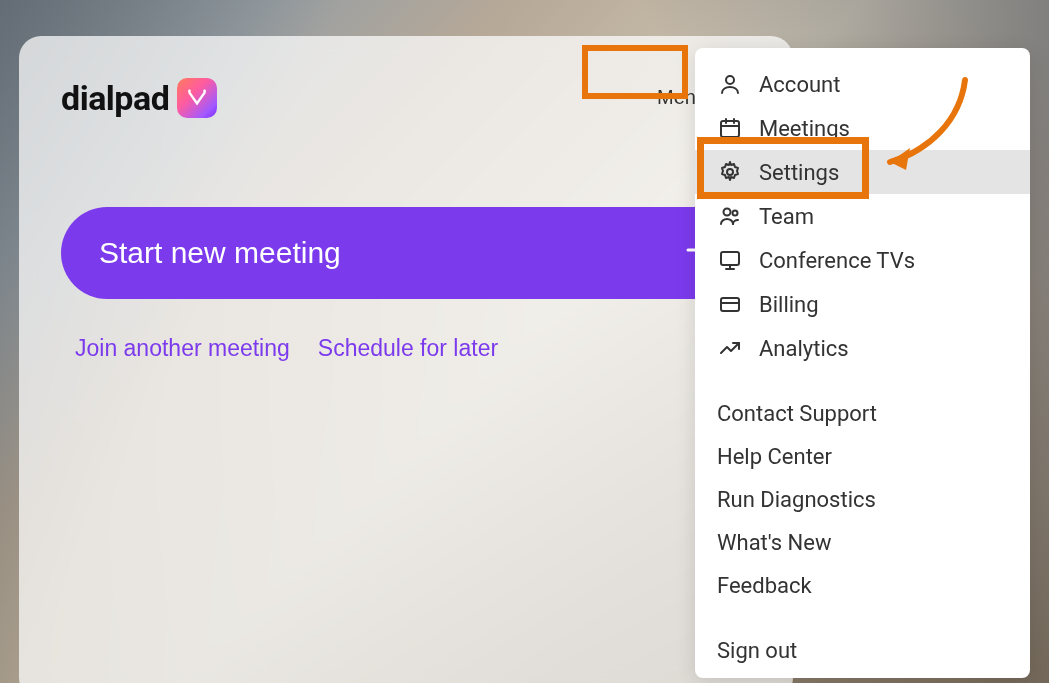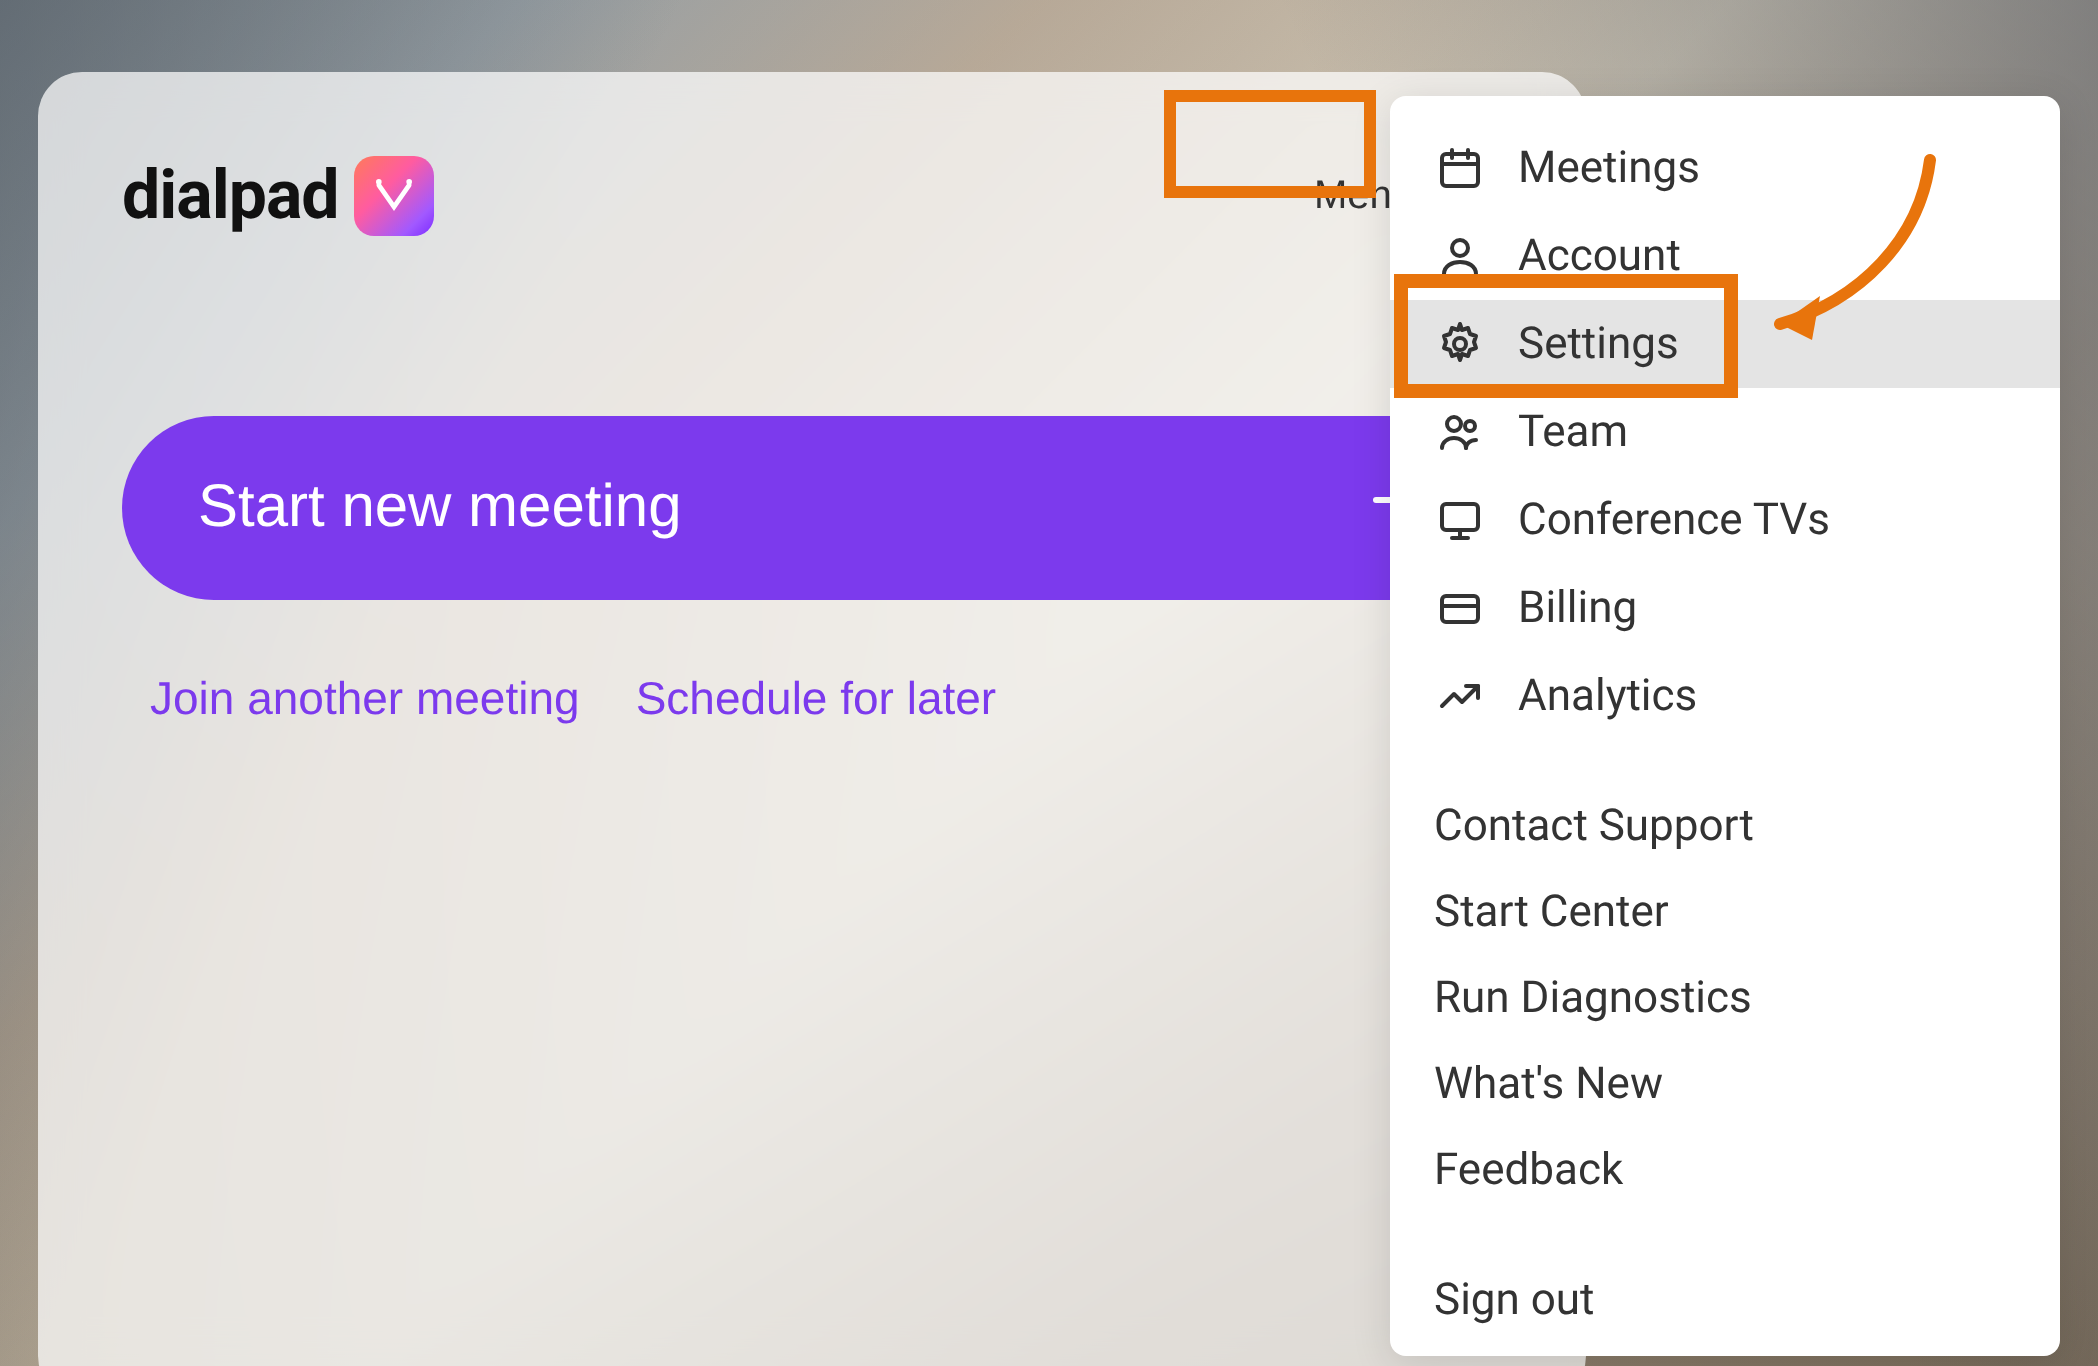--- a/index.html
+++ b/index.html
@@ -159,37 +159,37 @@
       <button>Join another meeting</button>
       <button>Schedule for later</button>
     </div>
   </div>
 </div>
 
 <div class="dropdown">
   <div class="menu-item">
     <span class="icon">
       <svg viewBox="0 0 24 24" fill="none" stroke-width="2" stroke-linecap="round">
+          <circle cx="12" cy="8" r="4"></circle>
+          <path d="M4 21c0-4 4-6 8-6s8 2 8 6"></path>
+        </svg>
+    </span>
+    <span>Account</span>
+  </div>
+  <div class="menu-item">
+    <span class="icon">
+      <svg viewBox="0 0 24 24" fill="none" stroke-width="2" stroke-linecap="round">
           <rect x="3" y="5" width="18" height="16" rx="2"></rect>
           <line x1="3" y1="10" x2="21" y2="10"></line>
           <line x1="8" y1="3" x2="8" y2="7"></line>
           <line x1="16" y1="3" x2="16" y2="7"></line>
         </svg>
     </span>
     <span>Meetings</span>
   </div>
-  <div class="menu-item">
-    <span class="icon">
-      <svg viewBox="0 0 24 24" fill="none" stroke-width="2" stroke-linecap="round">
-          <circle cx="12" cy="8" r="4"></circle>
-          <path d="M4 21c0-4 4-6 8-6s8 2 8 6"></path>
-        </svg>
-    </span>
-    <span>Account</span>
-  </div>
   <div class="menu-item selected">
     <span class="icon">
       <svg viewBox="0 0 24 24" fill="none" stroke-width="2" stroke-linecap="round">
           <circle cx="12" cy="12" r="3"></circle>
           <path d="M12 2l1 3 3-1 1 3 3 1-1 3 1 3-3 1-1 3-3-1-1 3-1-3-3 1-1-3-3-1 1-3-1-3 3-1 1-3 3 1z" stroke-linejoin="round"></path>
         </svg>
     </span>
     <span>Settings</span>
   </div>
   <div class="menu-item">
@@ -231,21 +231,21 @@
     </span>
     <span>Analytics</span>
   </div>
 
   <div class="menu-divider"></div>
 
   <div class="menu-item no-icon">
     <span>Contact Support</span>
   </div>
   <div class="menu-item no-icon">
-    <span>Start Center</span>
+    <span>Help Center</span>
   </div>
   <div class="menu-item no-icon">
     <span>Run Diagnostics</span>
   </div>
   <div class="menu-item no-icon">
     <span>What's New</span>
   </div>
   <div class="menu-item no-icon">
     <span>Feedback</span>
   </div>

